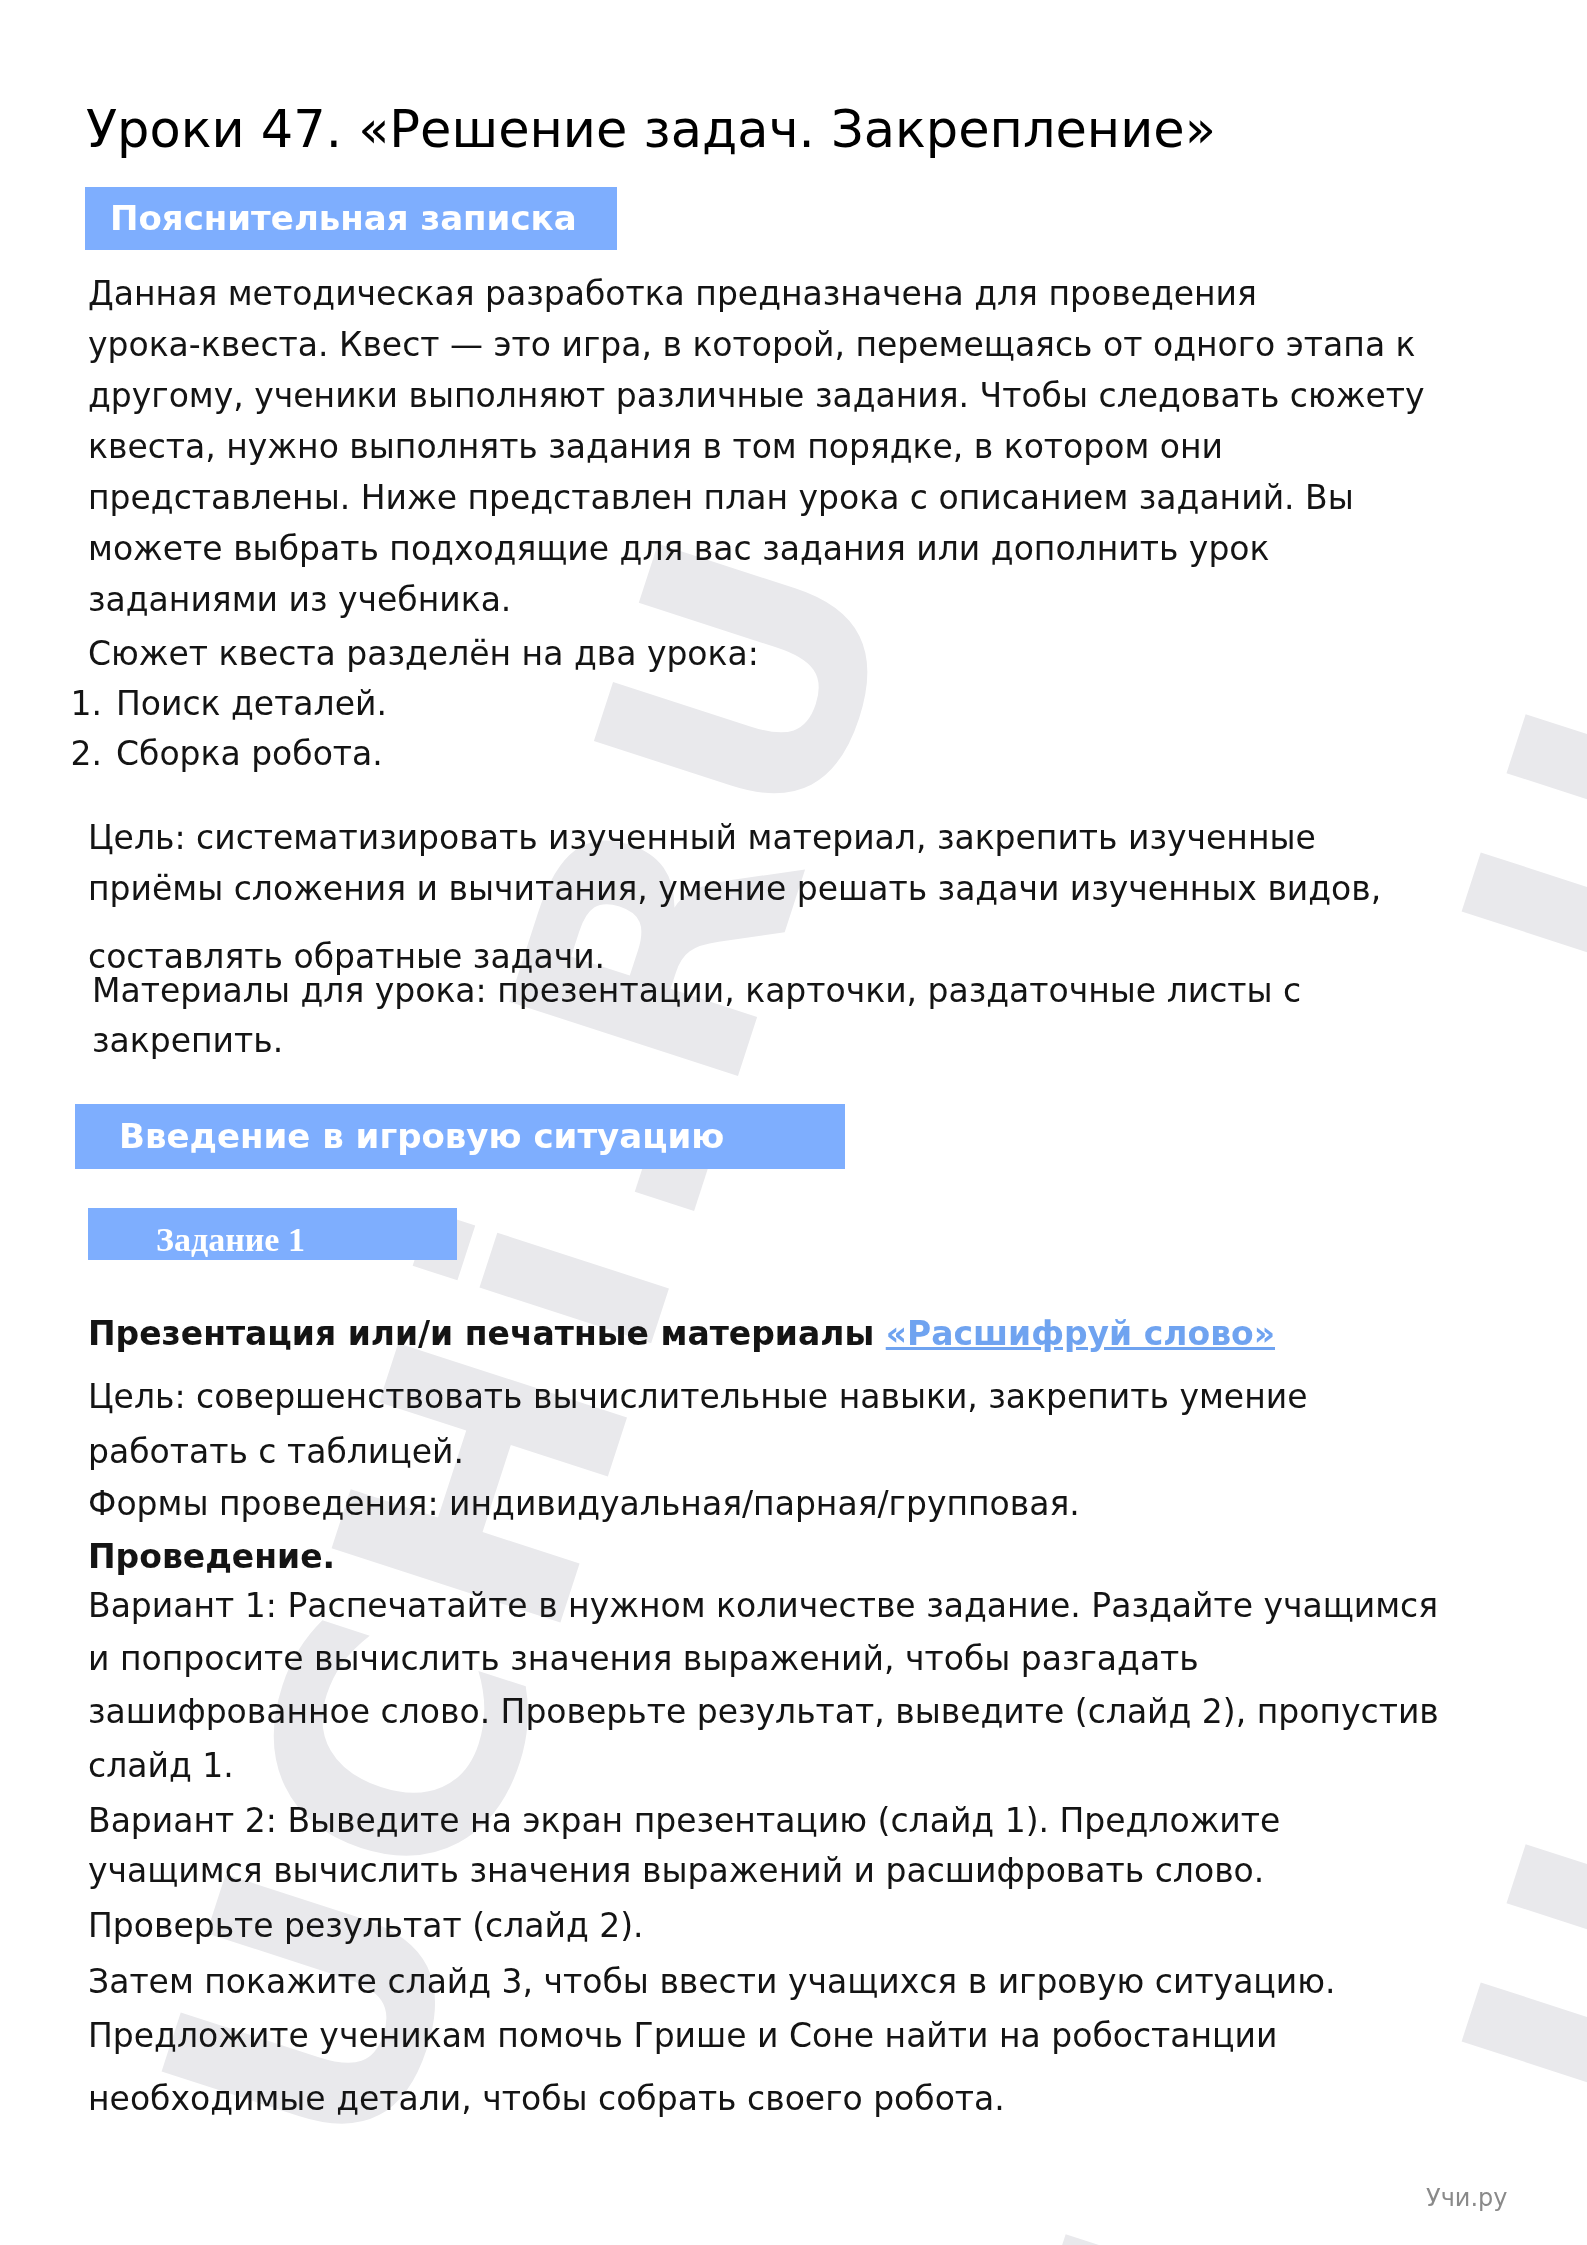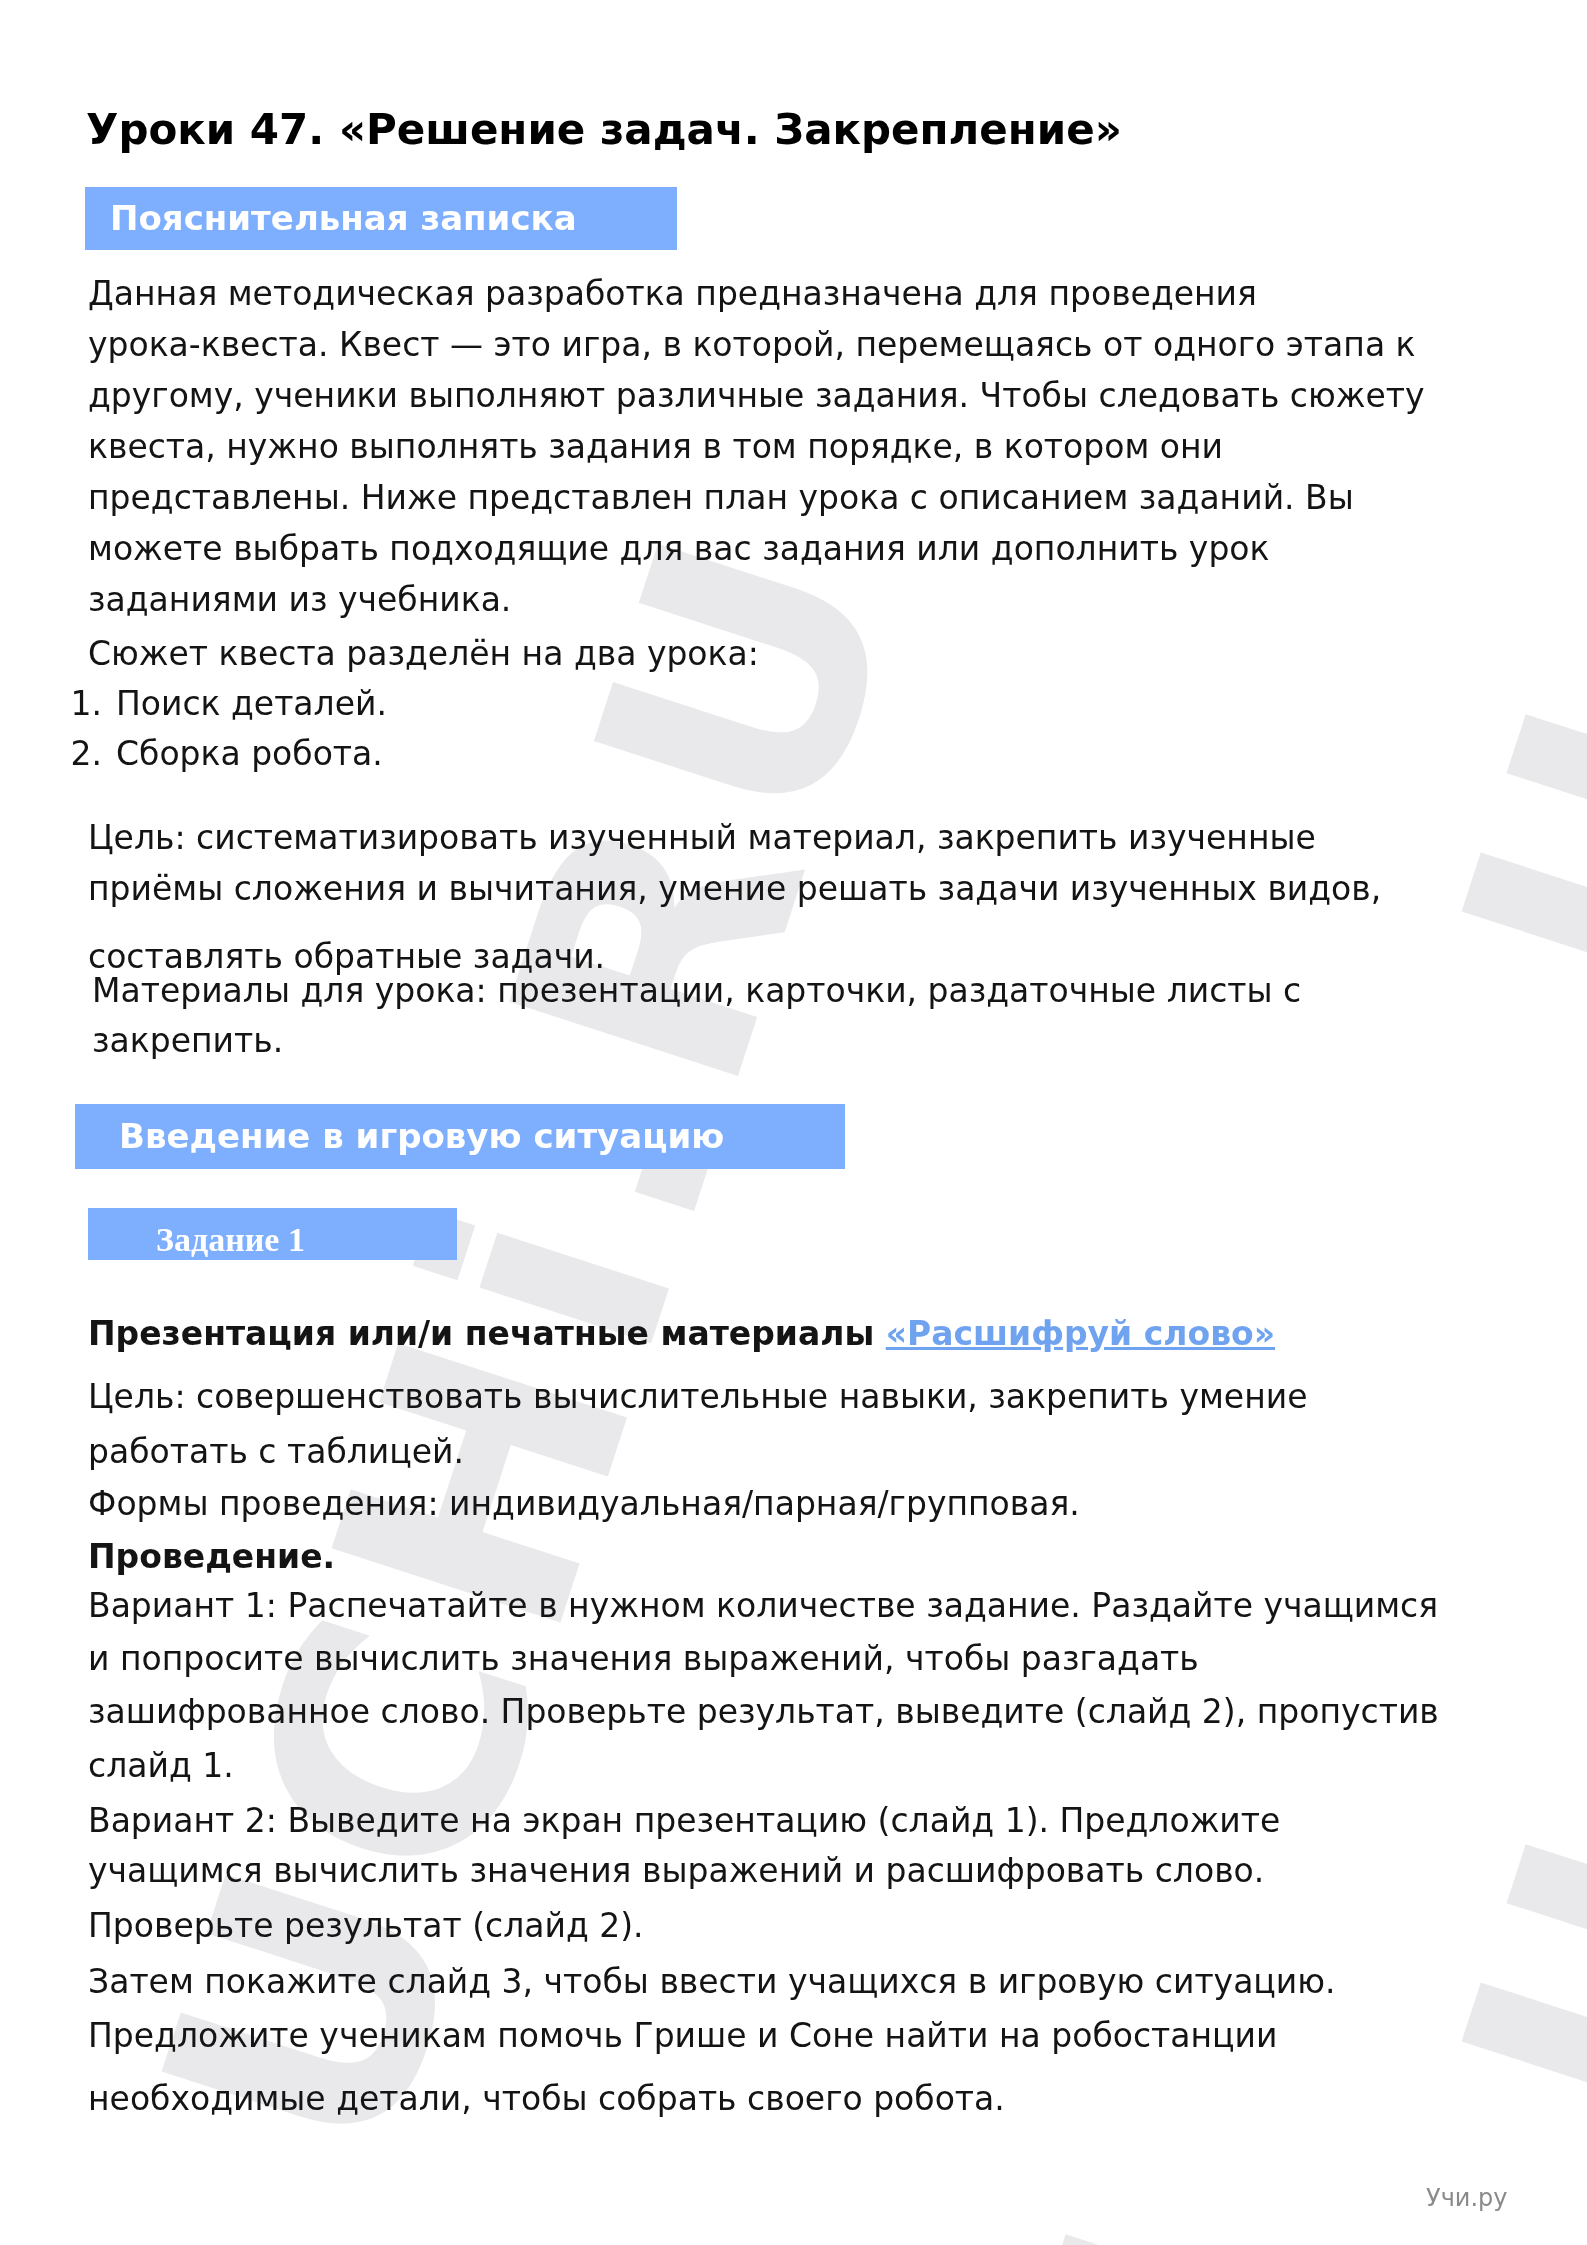--- a/index.html
+++ b/index.html
@@ -4,41 +4,41 @@
 <style>
   html, body { margin:0; padding:0; background:#ffffff; }
   body { width:1587px; height:2245px; position:relative; overflow:hidden;
          font-family:"DejaVu Sans", sans-serif; color:#111111; }
   .wm { position:absolute; font-family:"DejaVu Sans", sans-serif; font-weight:bold;
         color:#e9e9ec; white-space:nowrap; transform-origin:0 0; z-index:0;
         letter-spacing:20px; pointer-events:none; }
   .ln { position:absolute; left:88px; white-space:nowrap; font-size:33px; line-height:51px;
         z-index:1; color:#141414; }
   .ln b { font-weight:normal; }
-  .title { position:absolute; left:86px; top:95px; font-size:42px; line-height:70px;
-           font-weight:bold; white-space:nowrap; z-index:1; color:#000; }
+  .title { position:absolute; left:86px; top:95px; font-size:51px; line-height:70px;
+           font-weight:normal; white-space:nowrap; z-index:1; color:#000; }
   .hbox { position:absolute; background:#7eaefe; z-index:1; }
   .hbox span { position:absolute; color:#ffffff; font-weight:bold; font-size:34px;
                line-height:64px; top:0; white-space:nowrap; }
   .link { color:#6fa3f0; font-weight:bold;text-decoration:underline; }
   .footer { position:absolute; left:1426px; top:2181px; font-size:24px; line-height:34px;
             color:#8a8a8a; z-index:1; }
   .num { display:inline-block; width:44px; text-align:right; padding-right:14px; }
 </style>
 </head>
 <body>
 
 <div class="wm" style="left:90px; top:2080px; font-size:330px; transform:rotate(-72deg);">UCHi.RU</div>
 <div class="wm" style="left:1390px; top:920px; font-size:330px; transform:rotate(-72deg);">U</div>
 <div class="wm" style="left:1390px; top:2050px; font-size:330px; transform:rotate(-72deg);">U</div>
 <div class="wm" style="left:930px; top:2440px; font-size:330px; transform:rotate(-72deg);">U</div>
 
 <div class="title">Уроки 47. «Решение задач. Закрепление»</div>
 
-<div class="hbox" style="left:85px; top:187px; width:592px; height:63px;">
+<div class="hbox" style="left:85px; top:187px; width:532px; height:63px;">
   <span style="left:25px; line-height:63px;">Пояснительная записка</span>
 </div>
 
 <div>
   <div class="ln" style="top:268px;">Данная методическая разработка предназначена для проведения</div>
   <div class="ln" style="top:319px;">урока-квеста. Квест — это игра, в которой, перемещаясь от одного этапа к</div>
   <div class="ln" style="top:370px;">другому, ученики выполняют различные задания. Чтобы следовать сюжету</div>
   <div class="ln" style="top:421px;">квеста, нужно выполнять задания в том порядке, в котором они</div>
   <div class="ln" style="top:472px;">представлены. Ниже представлен план урока с описанием заданий. Вы</div>
   <div class="ln" style="top:523px;">можете выбрать подходящие для вас задания или дополнить урок</div>

